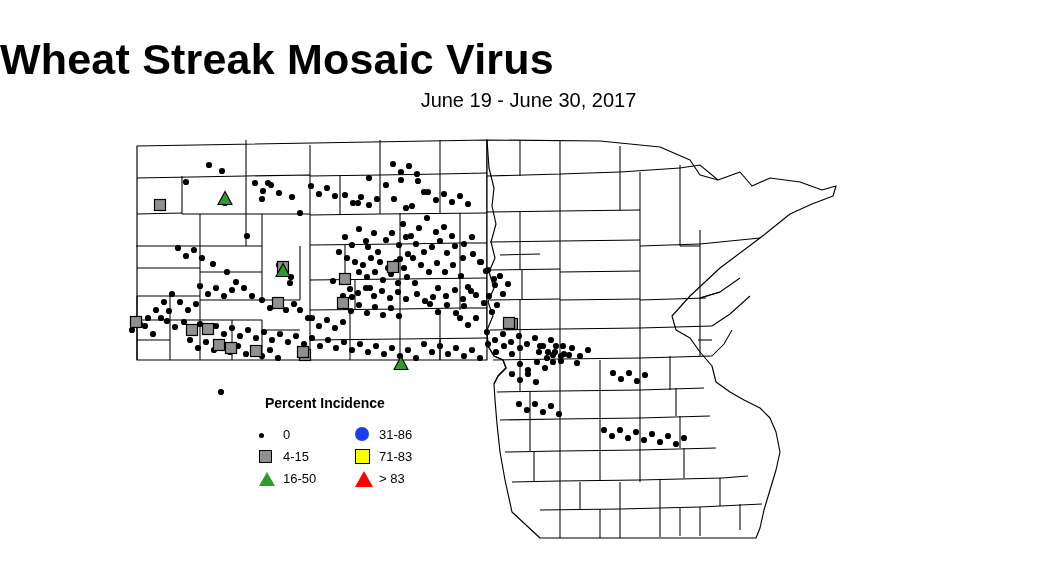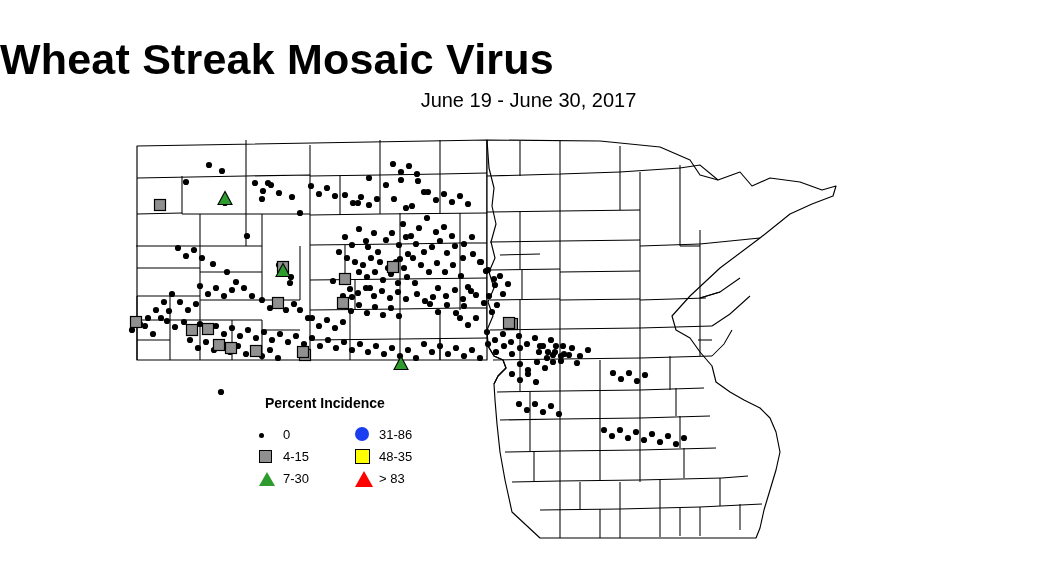--- a/index.html
+++ b/index.html
@@ -659,30 +659,30 @@
     <div class="legend-row col-left r0">
       <span class="sym sym-dot"></span>
       <span class="legend-label">0</span>
     </div>
     <div class="legend-row col-left r1">
       <span class="sym sym-square"></span>
       <span class="legend-label">4-15</span>
     </div>
     <div class="legend-row col-left r2">
       <span class="sym sym-tri"></span>
-      <span class="legend-label">7-30</span>
+      <span class="legend-label">16-50</span>
     </div>
 
     <div class="legend-row col-right r0">
       <span class="sym sym-circle-blue"></span>
       <span class="legend-label">31-86</span>
     </div>
     <div class="legend-row col-right r1">
       <span class="sym sym-square-yellow"></span>
-      <span class="legend-label">48-35</span>
+      <span class="legend-label">71-83</span>
     </div>
     <div class="legend-row col-right r2">
       <span class="sym sym-tri-red"></span>
       <span class="legend-label">&gt; 83</span>
     </div>
   </div>
 
 </div>
 
 </body></html>

